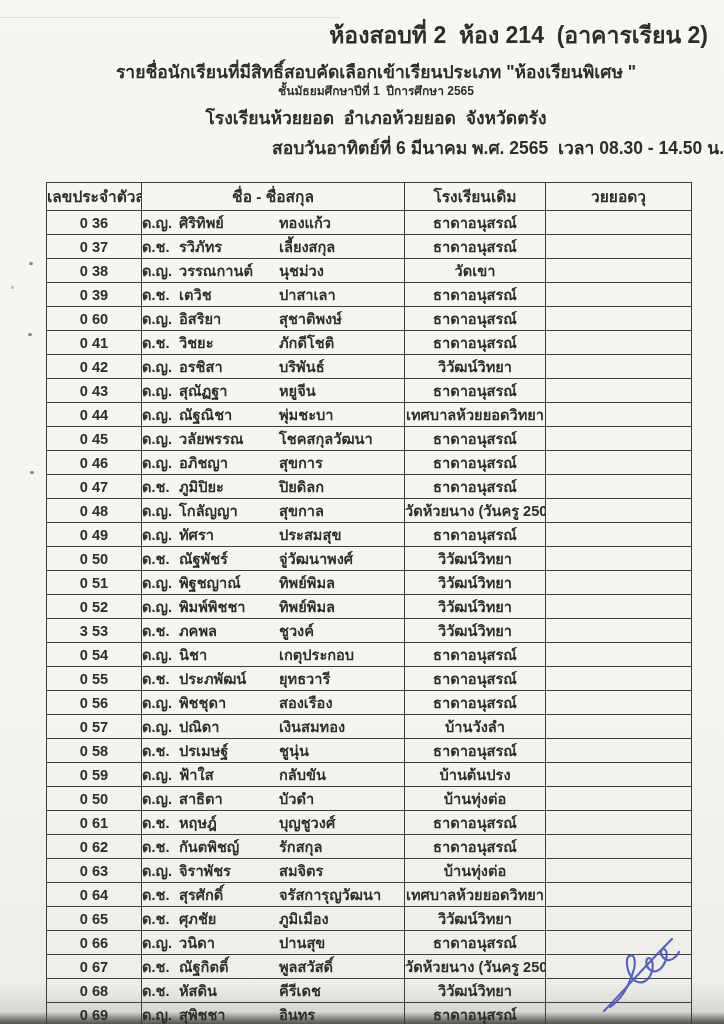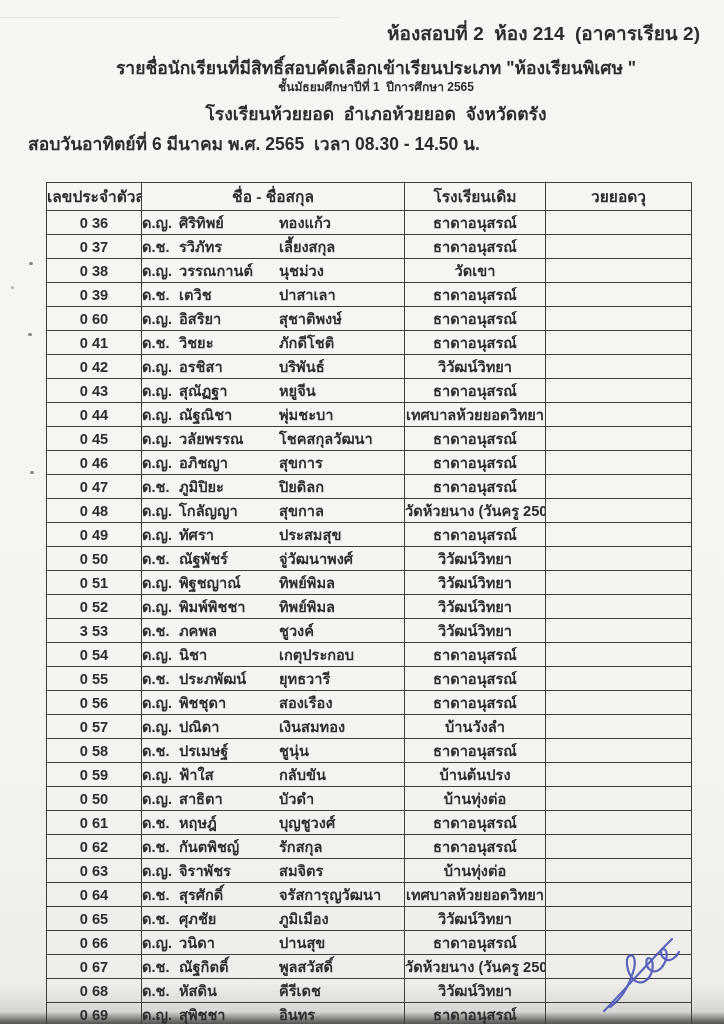--- a/index.html
+++ b/index.html
@@ -20,25 +20,25 @@
     position:absolute;left:0;top:17px;width:340px;height:1px;
     background:#e3e1de;
   }
   .speck{position:absolute;background:#8a8883;border-radius:2px;}
 
   .header{
     position:absolute;left:0;top:24px;width:724px;
     font-weight:bold;
   }
   .h-line{white-space:pre;line-height:1;}
-  .h1{font-size:19px;text-align:right;padding-right:24px;margin-bottom:17px;}
+  .h1{font-size:23px;text-align:right;padding-right:16px;margin-bottom:17px;}
   .h2{font-size:17.5px;text-align:center;padding-left:28px;margin-bottom:3px;}
   .h3{font-size:12px;text-align:center;padding-left:28px;margin-bottom:13px;}
   .h4{font-size:17.5px;text-align:center;padding-left:28px;margin-bottom:13px;}
-  .h5{font-size:17.5px;text-align:left;padding-left:28px;}
+  .h5{font-size:17.5px;text-align:right;padding-left:28px;}
 
   table.roster{
     position:absolute;left:46px;top:182px;
     width:645px;
     border-collapse:collapse;
     table-layout:fixed;
     background:transparent;
   }
   table.roster th,table.roster td{
     border:1.4px solid #3f3e3b;

